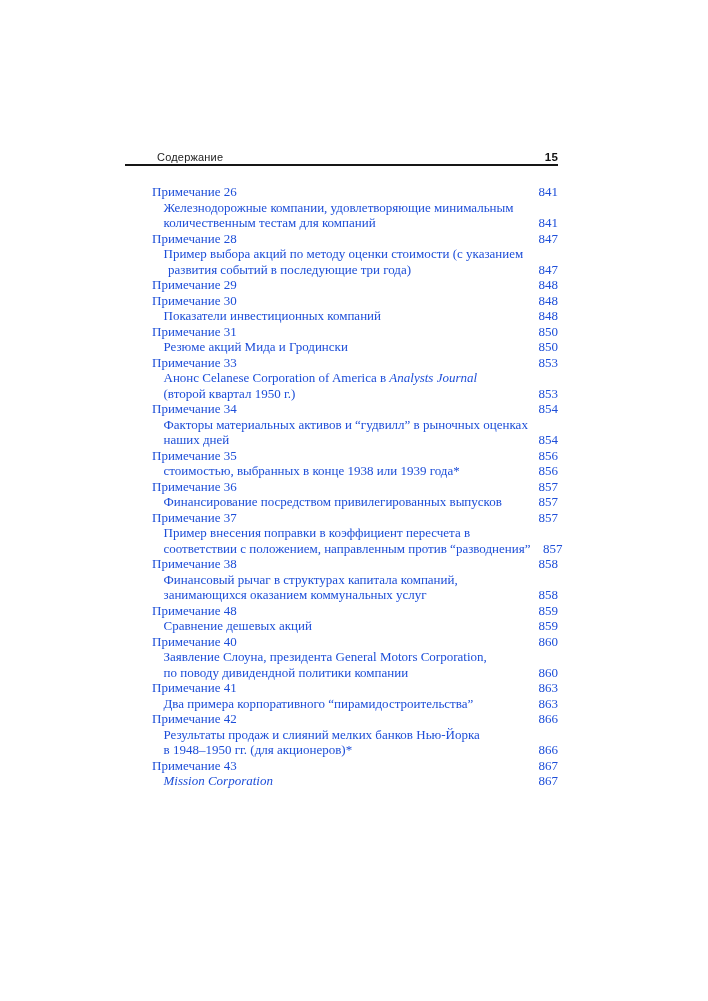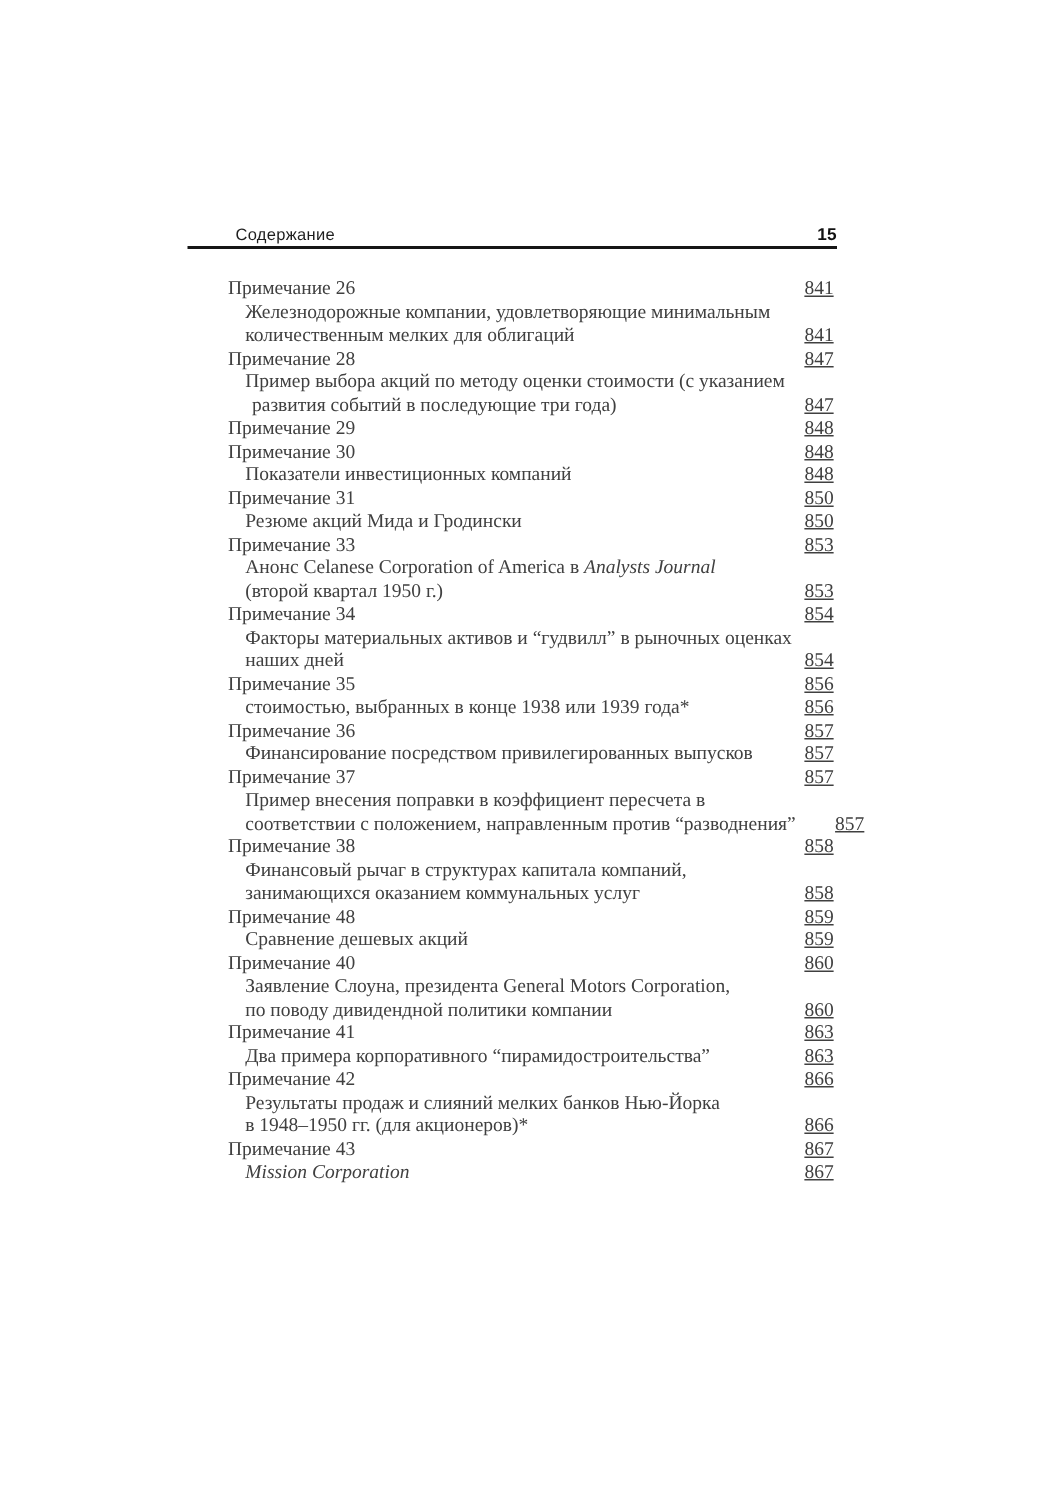--- a/index.html
+++ b/index.html
@@ -17,30 +17,30 @@
     font-family:Liberation Sans, sans-serif;
     font-size:11px;color:#1e1e1e;letter-spacing:0.2px;margin-left:32px;
   }
   .header .pn{font-weight:bold;font-size:11.5px;color:#111;}
   .rule{
     position:absolute;left:125px;right:150px;top:164px;height:1.5px;
     background:#161616;
   }
   .toc{
     position:absolute;left:152px;right:150px;top:184px;
-    color:#404040;font-size:13px;
+    color:#1d4ed8;font-size:13px;
   }
   .row{
     display:flex;align-items:baseline;
     height:15.5px;line-height:15.5px;
   }
   .t{flex:1 1 auto;white-space:nowrap;overflow:visible;}
   .t.ind1{padding-left:11.5px;font-family:Liberation Serif, serif;}
   .t.ind2{padding-left:16px;}
-  .pg{margin-left:24px;white-space:nowrap;text-align:center;min-width:24px;text-decoration:underline;}
+  .pg{margin-left:8px;white-space:nowrap;text-align:right;min-width:24px;}
   .it{font-style:italic;}
 </style>
 </head>
 <body>
 
 <div class="book-page">
   <div class="header">
     <span>Содержание</span>
     <span class="pn">15</span>
   </div>
@@ -48,21 +48,21 @@
   <div class="toc">
       <div class="row">
         <div class="t ind0"><span>Примечание 26</span></div>
         <div class="pg">841</div>
       </div>
       <div class="row">
         <div class="t ind1"><span>Железнодорожные компании, удовлетворяющие минимальным</span></div>
         <div class="pg"></div>
       </div>
       <div class="row">
-        <div class="t ind1"><span>количественным мелких для облигаций</span></div>
+        <div class="t ind1"><span>количественным тестам для компаний</span></div>
         <div class="pg">841</div>
       </div>
       <div class="row">
         <div class="t ind0"><span>Примечание 28</span></div>
         <div class="pg">847</div>
       </div>
       <div class="row">
         <div class="t ind1"><span>Пример выбора акций по методу оценки стоимости (с указанием</span></div>
         <div class="pg"></div>
       </div>

